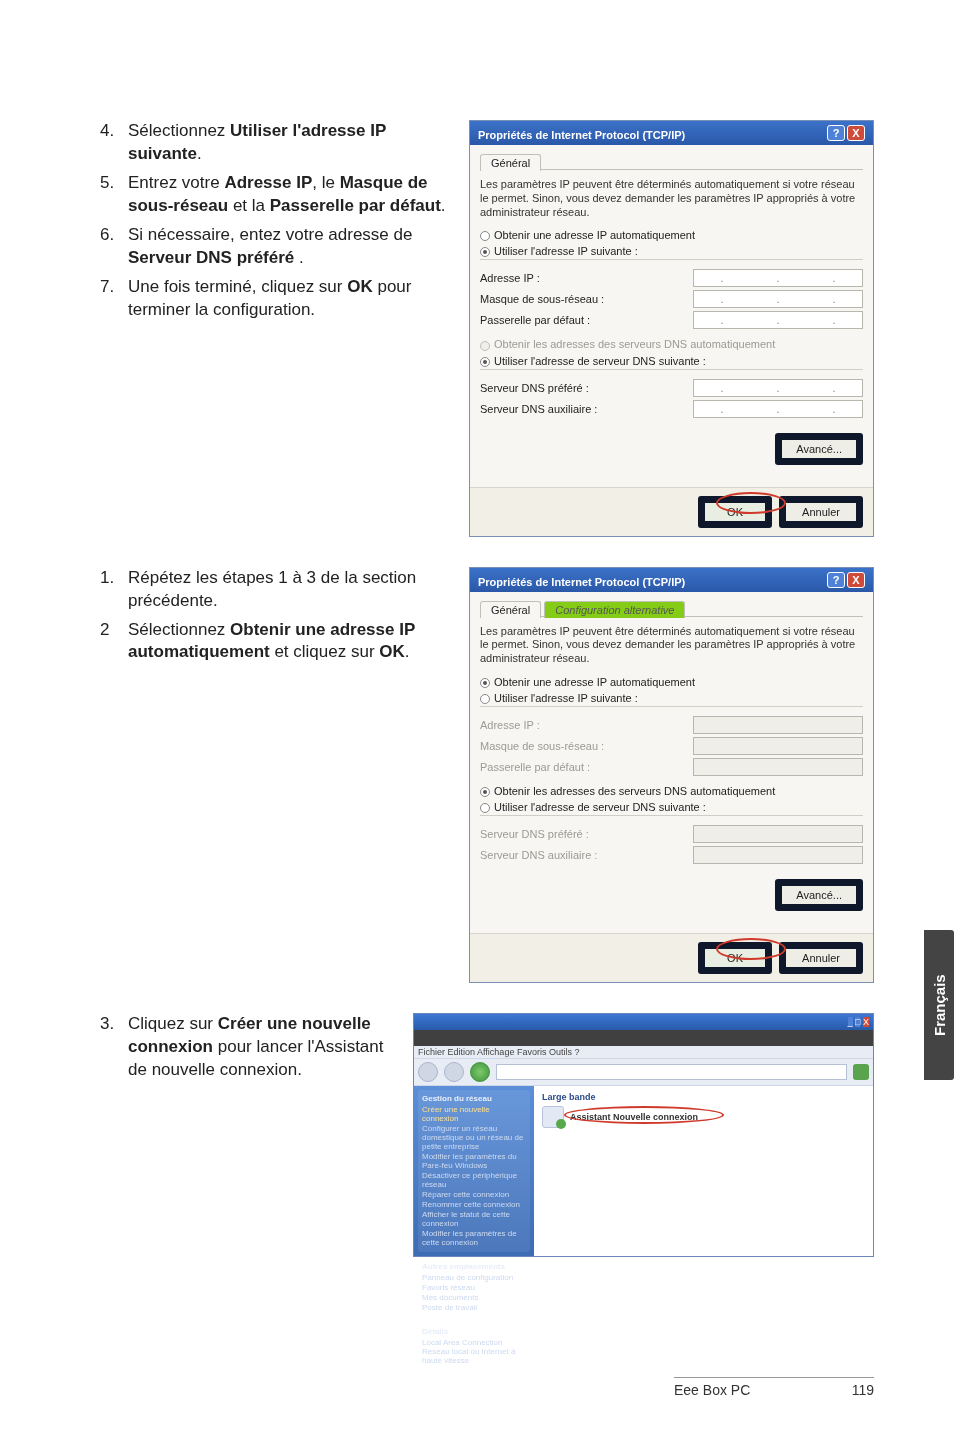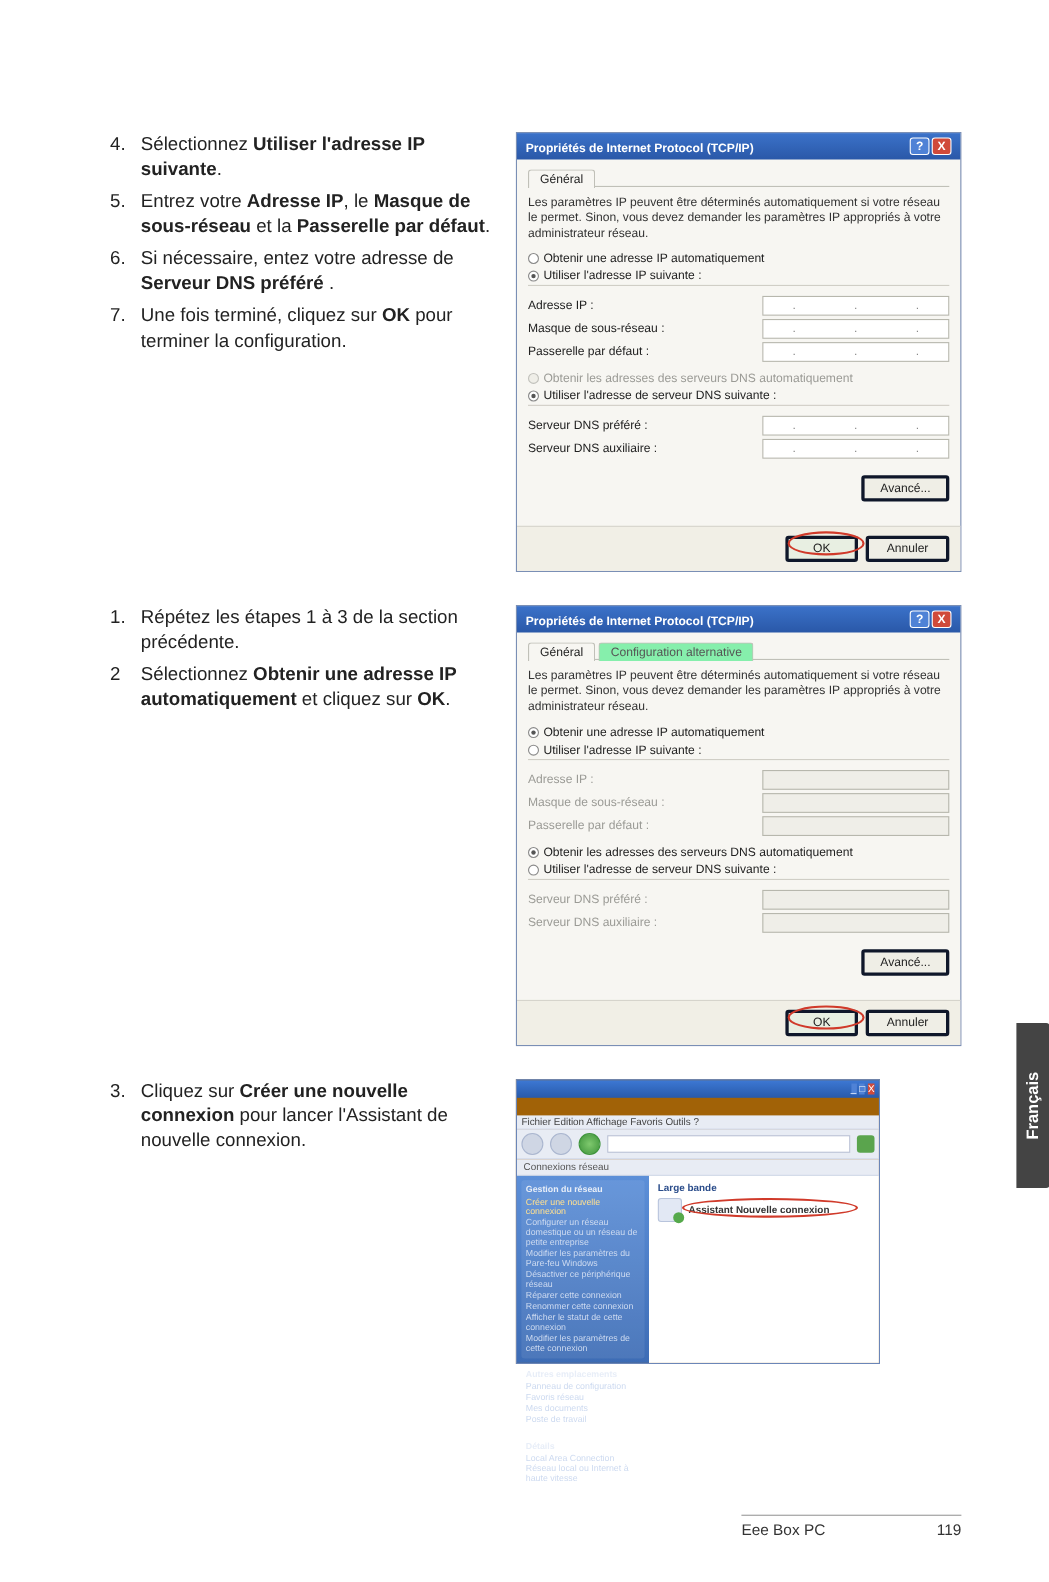--- a/index.html
+++ b/index.html
@@ -49,21 +49,21 @@
       display:flex; align-items:center; justify-content:center; font-weight:bold;
     }
     .wbtn.help { background:#4f82d6; }
     .wbtn.close { background:#d04a3a; }
     .dlg-body { padding: 8px 10px 12px; }
     .tab {
       border-top:1px solid #c0c0b8; border-left:1px solid #c0c0b8; border-right:1px solid #c0c0b8;
       background:#f7f6f2; display:inline-block; padding:2px 10px; position:relative; top:1px;
       border-radius:3px 3px 0 0; font-size:11px;
     }
-    .tab.inactive { background:#86efac; color:#555; }
+    .tab.inactive { background:#84cc16; color:#555;font-style:italic; }
     .tabline { border-top:1px solid #c0c0b8; margin-top:-1px; }
     .desc { margin: 8px 0 10px; color:#333; font-size:11px; line-height:1.25; }
     .radio-row { margin: 4px 0 2px; }
     .radio-row label { cursor:default; }
     .radio-row.disabled { color:#9b9b96; }
     .fieldset {
       border-top:1px solid #d0cec6;
       margin-top:2px; padding:6px 0 2px;
     }
     .fld {
@@ -73,32 +73,32 @@
     .fld .lbl { flex:1; font-size:11px; }
     .fld .ipbox {
       width:170px; height:18px; border:1px solid #b7b7ad; background:#fff;
       display:flex; align-items:center; justify-content:space-around;
       font-size:11px; color:#666;
     }
     .fld .ipbox.disabled { background:#efeee8; }
     .fld.disabled .lbl { color:#9b9b96; }
     .btnrow { text-align:right; margin-top:10px; }
     .btn {
-      display:inline-block; padding:3px 14px; border:3px solid #0f172a;
+      display:inline-block; padding:3px 14px; border:7px solid #0f172a;
       background:#efeee6; border-radius:3px; font-size:11px; margin-left:4px;
     }
     .btnrow.bottom { padding:8px 10px; background:#f1efe6; border-top:1px solid #d6d4cc; }
     .btn.ok { background:#e8efe2; padding:3px 22px; }
     .btn.cancel { padding:3px 16px; }
     .oval { display:inline-block; width:70px; height:22px; border:2px solid #d03a2a; border-radius:50%; position:absolute; }
 
     
     .browser {
-      width:331px; border:1px solid #6b86b8; font-family:Tahoma,Arial,sans-serif;
-      font-size:9px; background:#a16207;
+      width:461px; border:1px solid #6b86b8; font-family:Tahoma,Arial,sans-serif;
+      font-size:9px; background:#404040;
     }
     .br-title { background:linear-gradient(#3d78d4,#285aaa); height:16px; display:flex; justify-content:space-between; align-items:center; padding:0 4px; color:#fff; font-size:9px; }
     .br-title .wbtns .wbtn { width:14px; height:12px; }
     .br-menu { background:#e8ecf4; padding:1px 4px; color:#444; font-size:9px; border-bottom:1px solid #cfd8e8;margin-top:16px; }
     .br-tool { background:#e8ecf4; padding:3px 4px; display:flex; gap:6px; align-items:center; border-bottom:1px solid #cfd8e8; }
     .navbtn { width:20px; height:20px; border-radius:50%; background:#cfd6e4; border:1px solid #aab6cf; }
     .navbtn.grn { background:radial-gradient(#7fc96e,#3d933a); border-color:#3d933a; }
     .addr { flex:1; height:16px; background:#fff; border:1px solid #b7bfd4; display:flex; align-items:center; padding:0 4px; color:#888; }
     .gobtn { width:16px; height:16px; background:#5aa44d; border-radius:3px; }
     .br-tabs { background:#e8ecf4; padding:2px 6px; font-size:9px; color:#555; border-bottom:1px solid #cfd8e8; }
@@ -328,21 +328,20 @@
           </span>
         </div>
         <div class="br-menu">Fichier   Edition   Affichage   Favoris   Outils   ?</div>
         <div class="br-tool">
           <span class="navbtn"></span>
           <span class="navbtn"></span>
           <span class="navbtn grn"></span>
           <span class="addr"></span>
           <span class="gobtn"></span>
         </div>
-        <div class="br-tabs">Connexions réseau</div>
         <div class="br-body">
           <div class="br-side">
             <div class="group">
               <div class="hdr">Gestion du réseau</div>
               <div class="itm hl">Créer une nouvelle connexion</div>
               <div class="itm">Configurer un réseau domestique ou un réseau de petite entreprise</div>
               <div class="itm">Modifier les paramètres du Pare-feu Windows</div>
               <div class="itm">Désactiver ce périphérique réseau</div>
               <div class="itm">Réparer cette connexion</div>
               <div class="itm">Renommer cette connexion</div>

